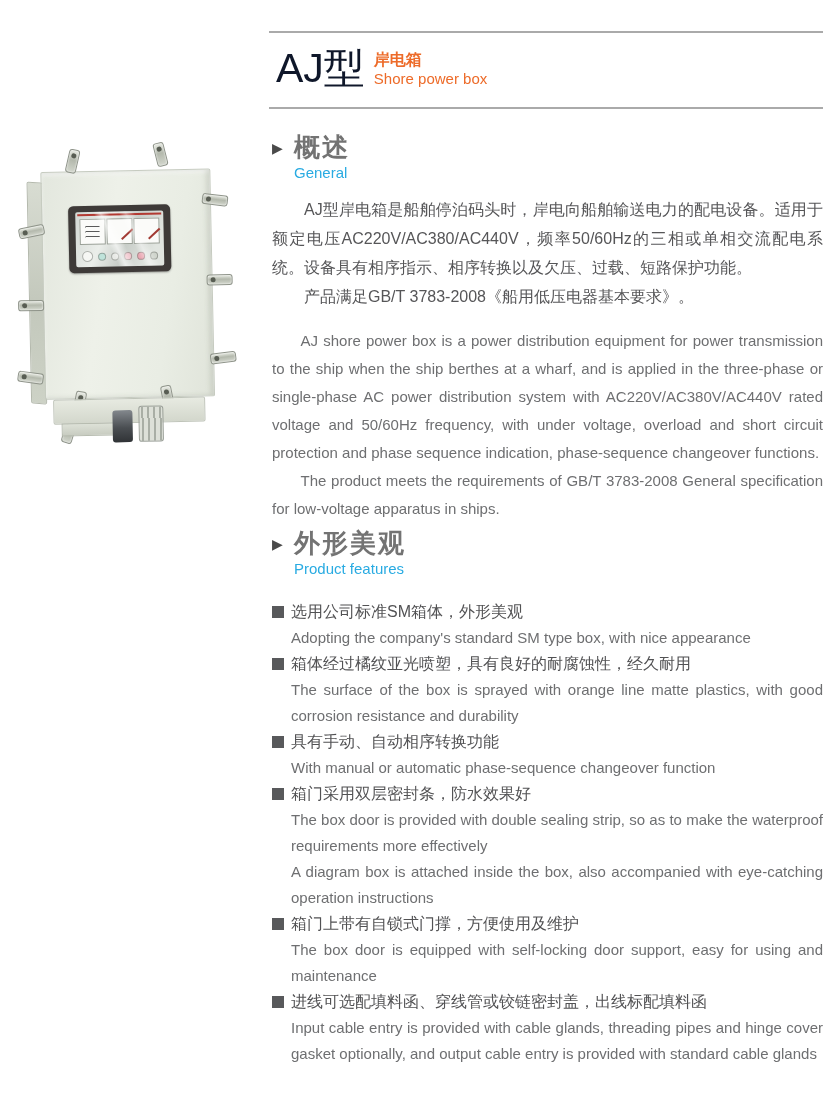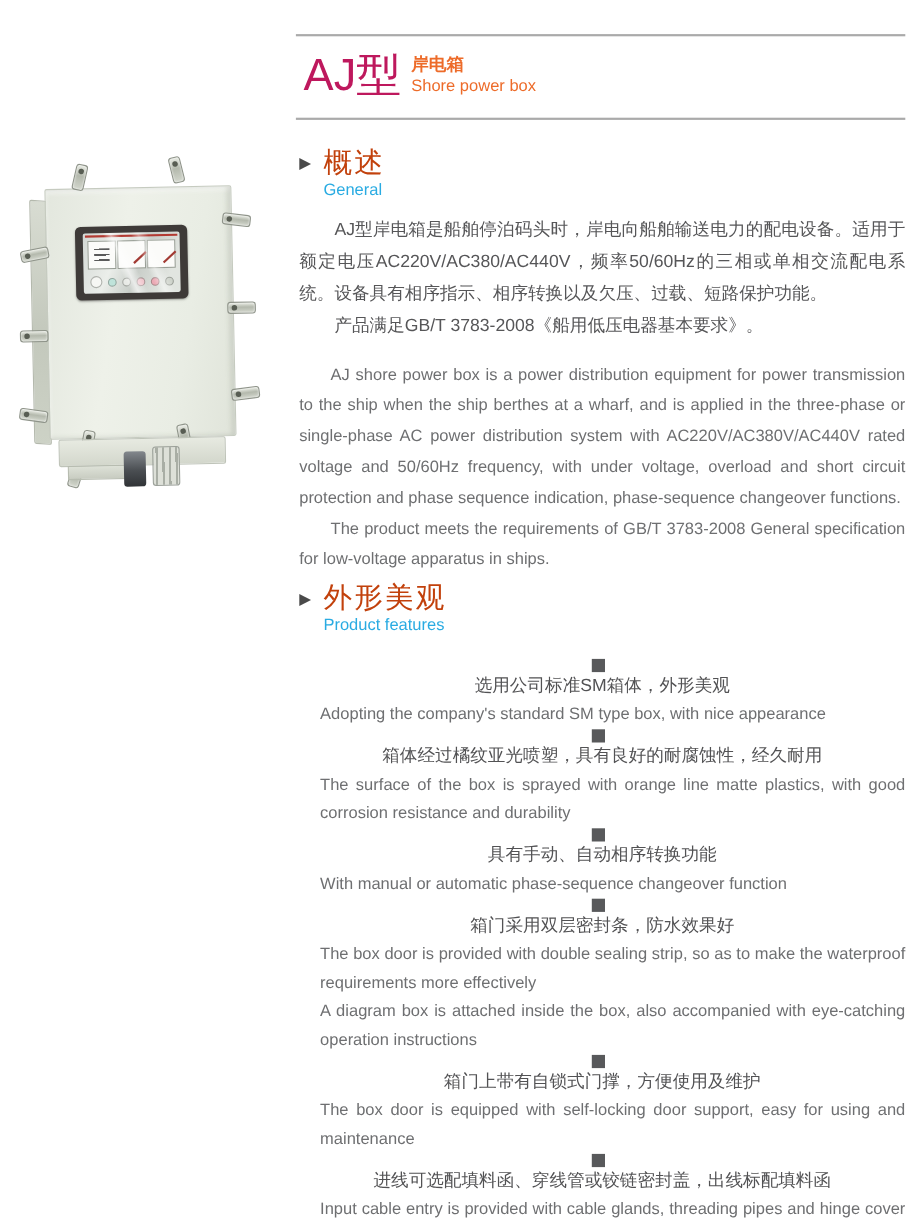--- a/index.html
+++ b/index.html
@@ -9,43 +9,43 @@
     font-family:"Liberation Sans","DejaVu Sans",sans-serif;
     -webkit-font-smoothing:antialiased;
   }
 
   
   .rule { position:absolute; left:269px; width:554px; height:2px; background:#aaaaaa; }
   .rule-top { top:31px; }
   .rule-title { top:107px; }
 
   .title-block { position:absolute; left:276px; top:44px; display:flex; align-items:flex-start; }
-  .model { font-size:41px; line-height:48px; color:#be185d; letter-spacing:0; font-weight:400; }
+  .model { font-size:41px; line-height:48px; color:#0f172a; letter-spacing:0; font-weight:400; }
   .title-sub { margin-left:9px; padding-top:7px; }
   .title-zh { display:block; font-size:16px; font-weight:bold; color:#ed6b29; line-height:18px; }
   .title-en { display:block; font-size:15px; color:#ed6b29; line-height:19px; }
 
   
   .content { position:absolute; left:272px; width:551px; }
   #overview-section { top:132px; }
   #features-section { top:528px; }
 
   .sec-head { display:flex; align-items:flex-start; }
   .arrow-icon { font-size:14px; color:#4a4a4a; line-height:26px; margin-top:3px; width:22px; }
-  .sec-title-zh { font-size:26px; color:#c2410c; font-weight:400; letter-spacing:2px; line-height:30px; }
+  .sec-title-zh { font-size:26px; color:#737373; font-weight:700; letter-spacing:2px; line-height:30px; }
   .sec-title-en { font-size:15px; color:#29abe2; line-height:19px; margin-top:1px; }
 
   p.zh { font-size:16px; line-height:29px; color:#565658; text-align:justify; text-indent:2em; }
   p.zh.first { margin-top:13px; }
   p.en { font-size:15px; line-height:28px; color:#6e6f71; text-align:justify; text-indent:1.9em; }
   p.en.first { margin-top:16px; }
 
   
   .features-list { list-style:none; margin-top:21px; }
-  .f-zh { display:flex; align-items:center; font-size:16px; color:#525254; line-height:26px;flex-direction:column; }
+  .f-zh { display:flex; align-items:center; font-size:16px; color:#525254; line-height:26px; }
   .sq { width:12px; height:12px; background:#58595b; margin-right:7px; flex:0 0 auto; }
   .f-en { font-size:15px; color:#6e6f71; line-height:26px; padding-left:19px; text-align:justify; }
 
   
   .photo { position:absolute; left:8px; top:140px; width:252px; height:318px; }
   .box-assembly { position:absolute; inset:0; transform:rotate(-1.2deg); }
 
   .box-side { position:absolute; left:21px; top:40px; width:16px; height:222px;
     background:linear-gradient(180deg,#d8dcd2 0%,#c3c8bc 55%,#cdd2c6 100%);
     transform:skewY(5deg); border-radius:2px; border:1px solid #b4b9ad; }

